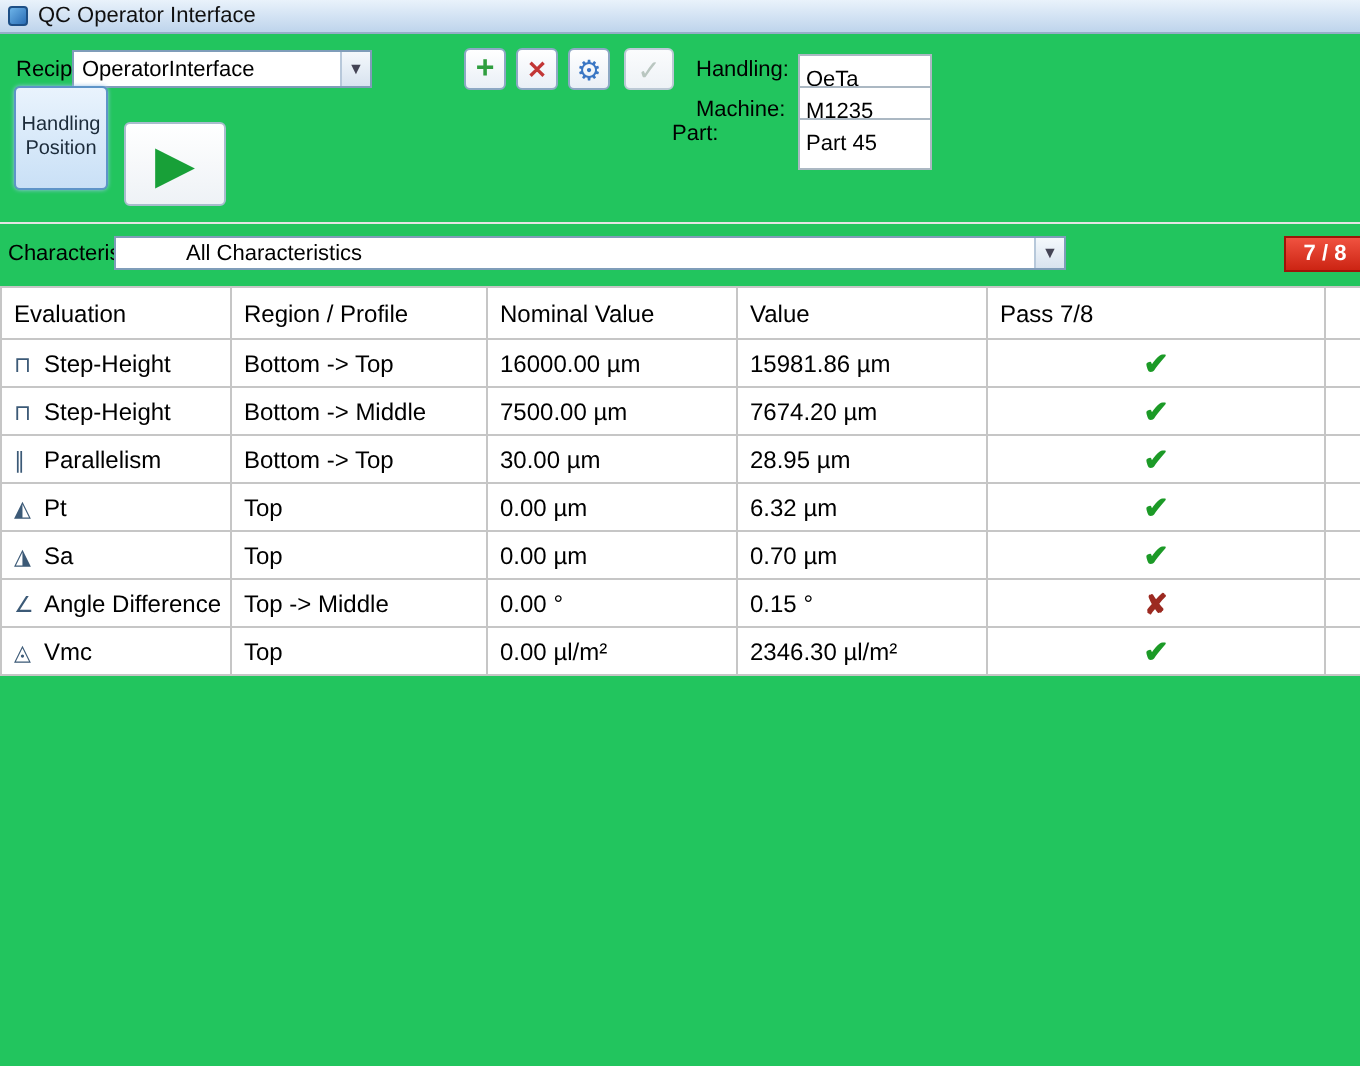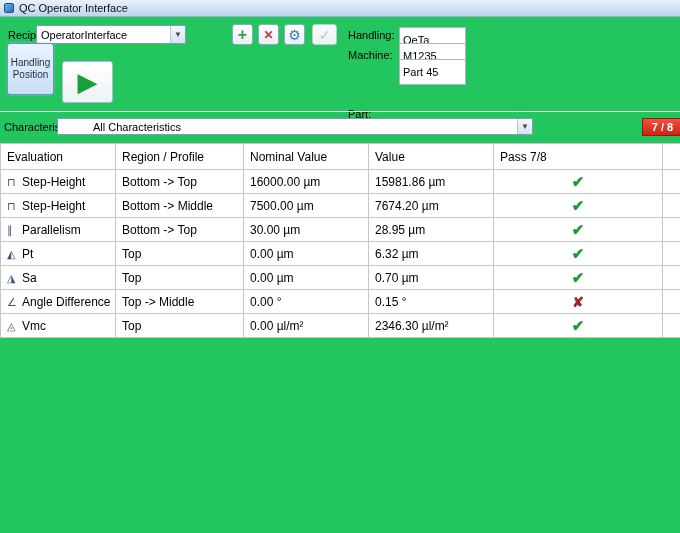--- a/index.html
+++ b/index.html
@@ -144,21 +144,21 @@
       <span>⚙</span>
     </button>
   <button class="tbtn" id="btn-confirm">
       <span>✓</span>
     </button>
 
   <span class="lbl" style="left:348px; top:29px;">Handling:</span>
   <input class="field-input" style="top: 27px;" value="OeTa">
   <span class="lbl" style="left:348px; top:49px;">Machine:</span>
   <input class="field-input" style="top: 43px;" value="M1235">
-  <span class="lbl" style="left:348px; top:61px;margin-top:47px;">Part:</span>
+  <span class="lbl" style="left:336px; top:61px;">Part:</span>
   <input class="field-input" style="top: 59px;" value="Part 45">
 
   <button id="handling-btn">Handling Position</button>
   <button id="play-btn">
     <span class="play-glyph">▶</span>
   </button>
 
   <div class="sep"></div>
 
   <span class="lbl" style="left:4px; top:121px;">Characteristic:</span>

